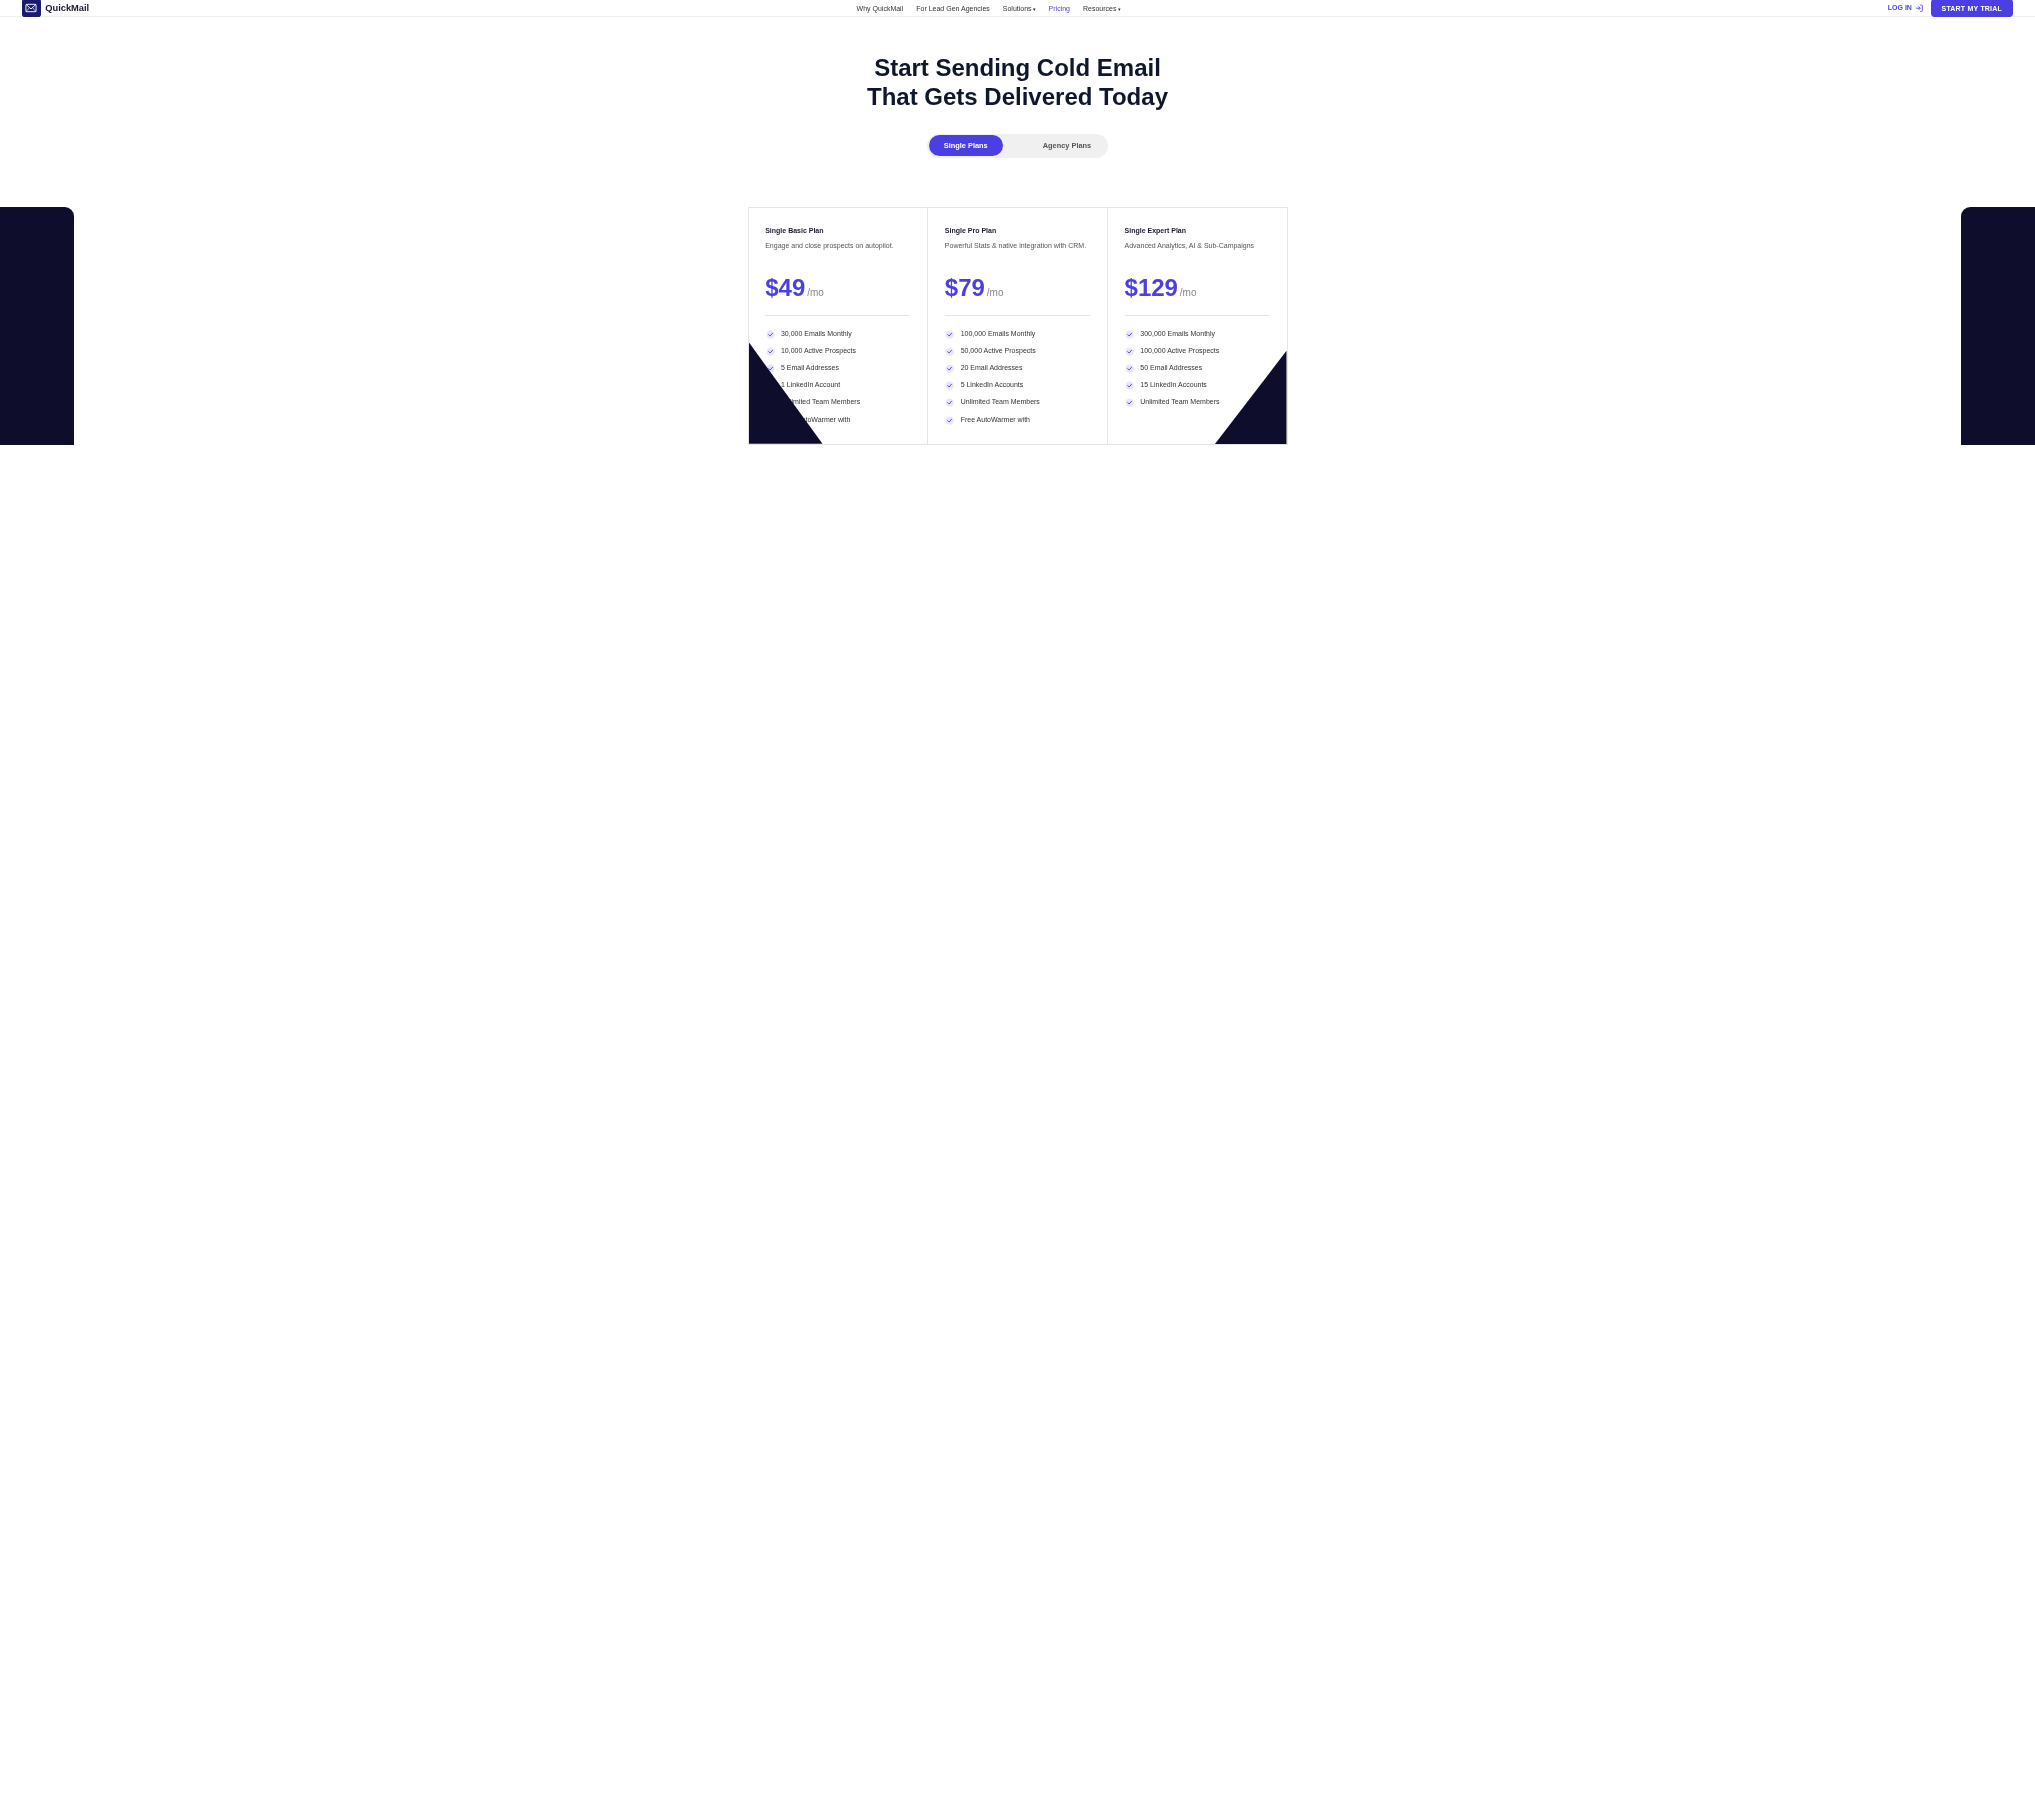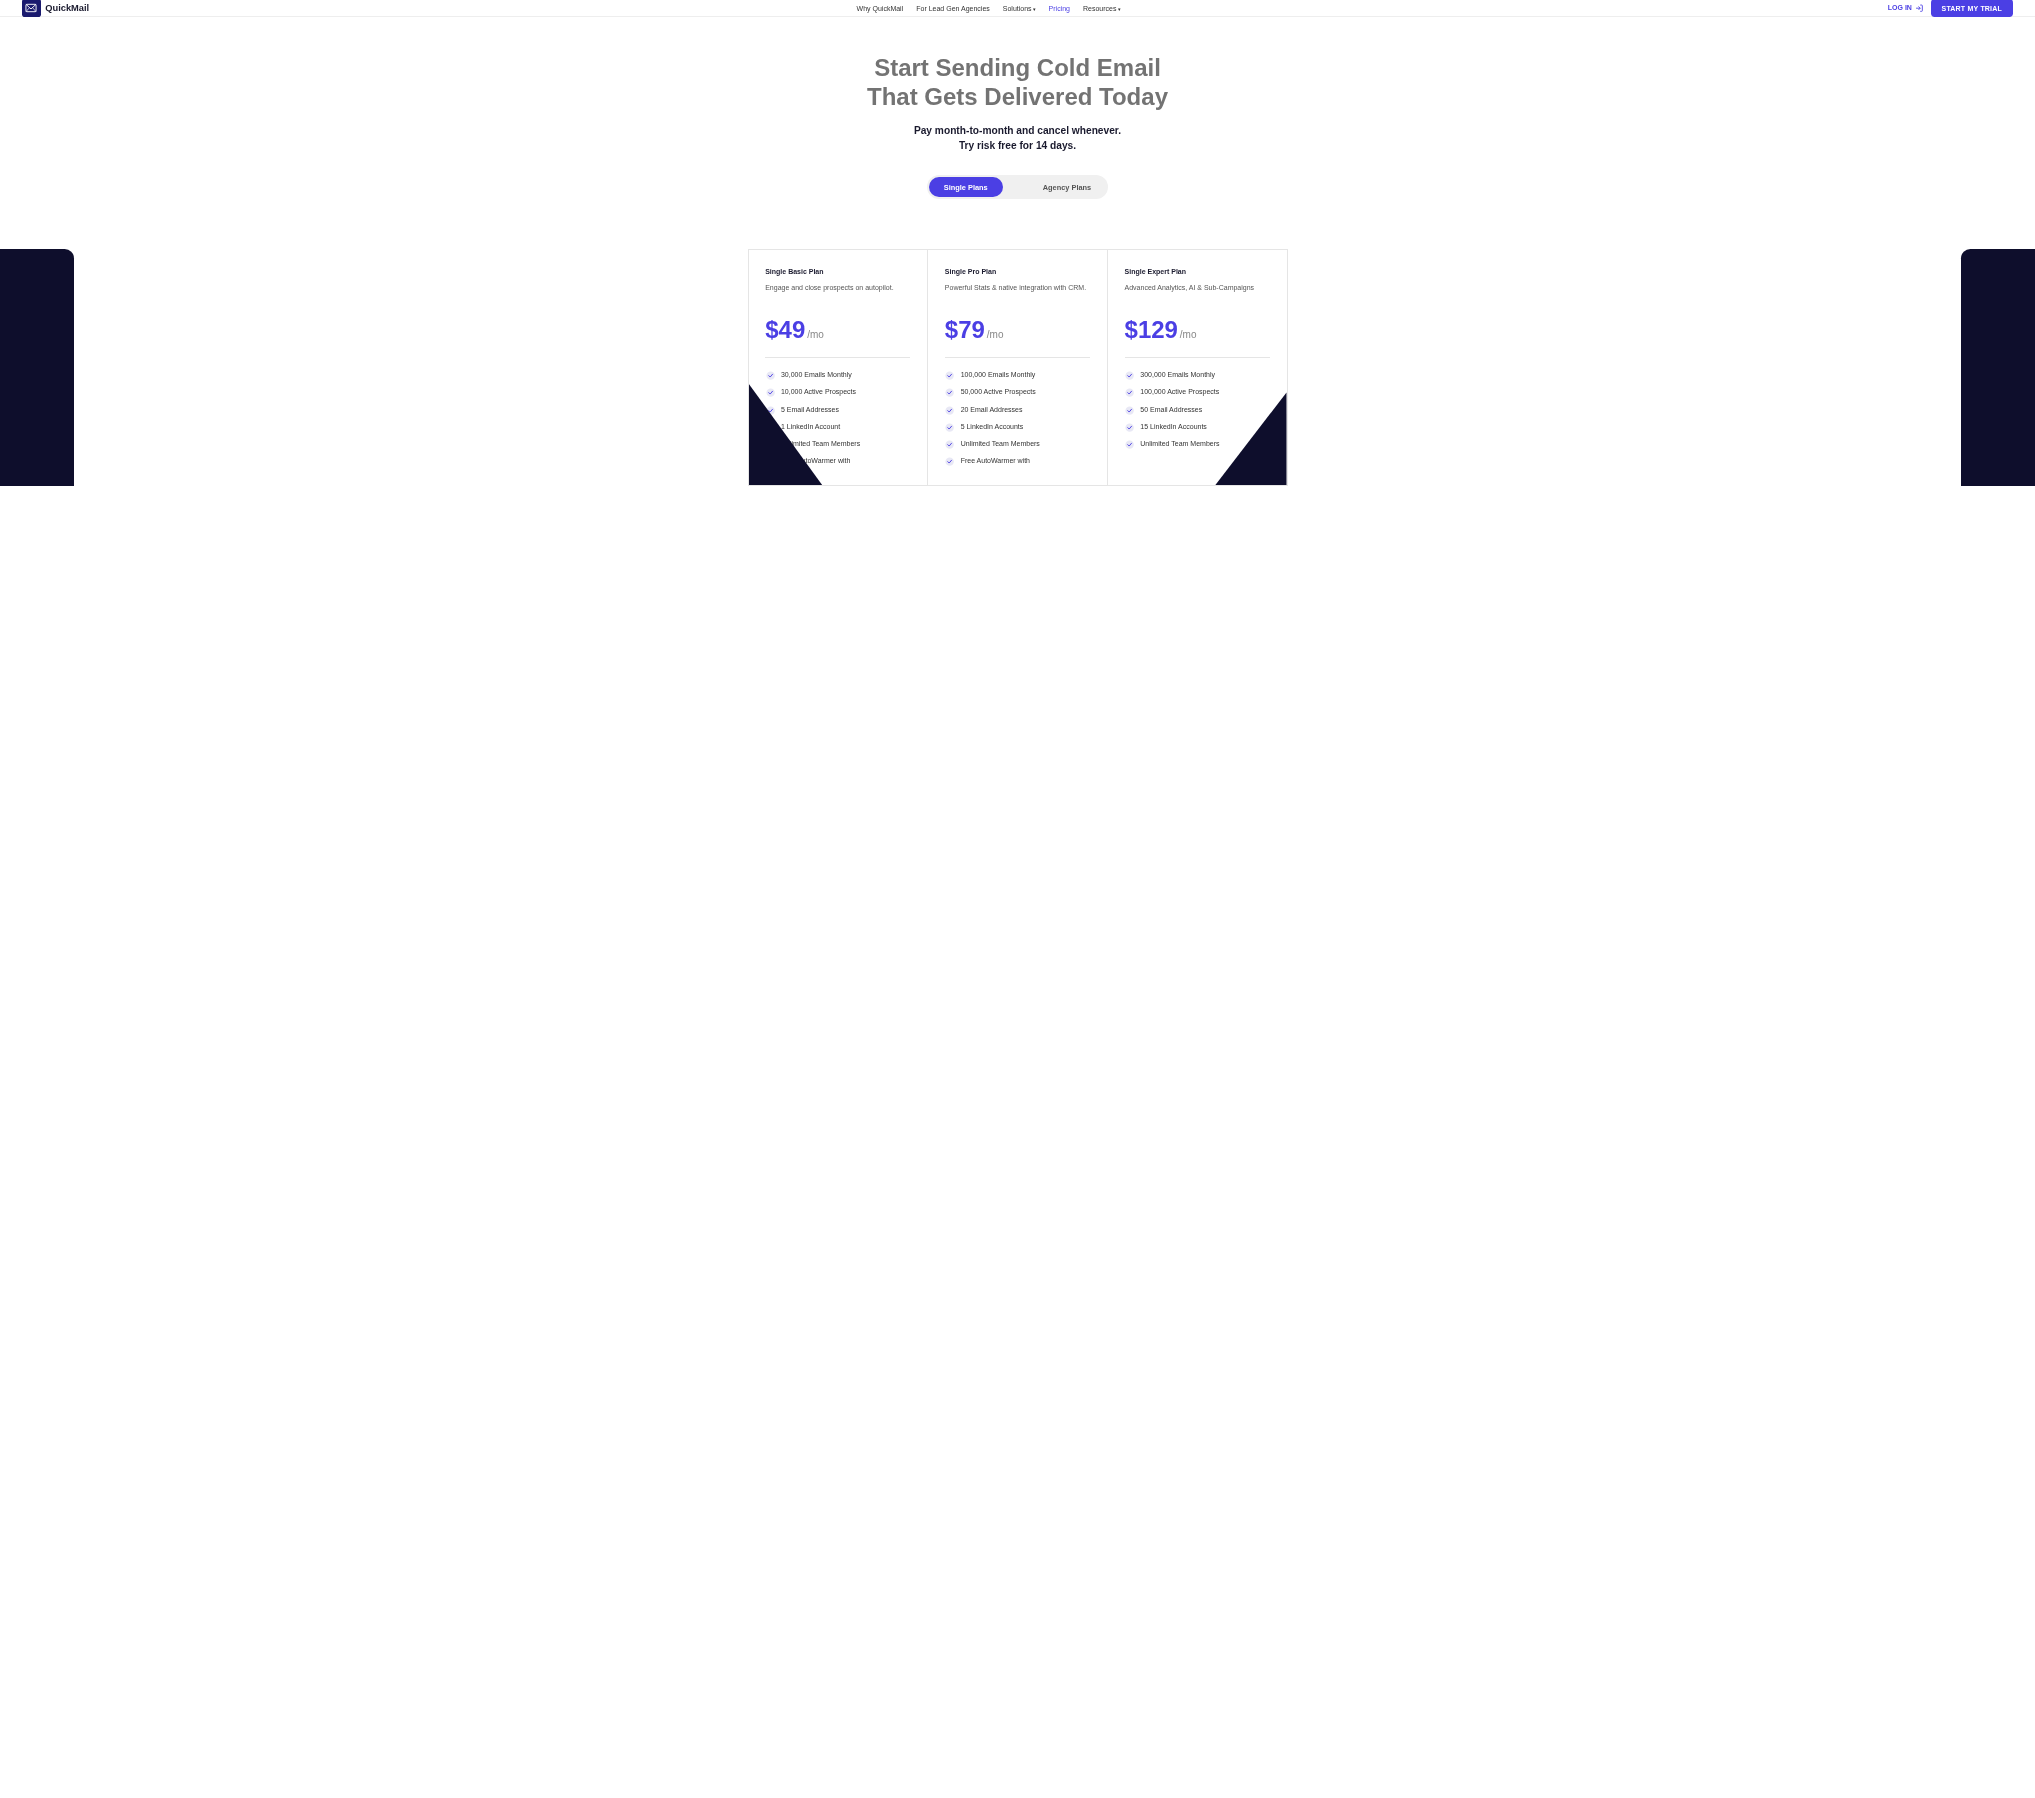--- a/index.html
+++ b/index.html
@@ -34,21 +34,21 @@
       background: #4B3FE4; color: #fff; border: none; cursor: pointer;
       padding: 5.6px 11px; border-radius: 3.7px; font-size: 7px; font-weight: 700;
       letter-spacing: 0.2px;
     }
 
     
     .hero {
       text-align: center; padding: 37px 11px 28px;
     }
     .hero h1 {
-      font-size: 24px; font-weight: 800; color: #737373; line-height: 1.2;
+      font-size: 24px; font-weight: 800; color: #0f172a; line-height: 1.2;
       max-width: 326px; margin: 0 auto 11px;
     }
     .hero p {
       font-size: 10.2px; font-weight: 600; color: #1a1a2e; line-height: 1.5;
     }
 
     
     .plan-toggle {
       display: flex; justify-content: center; margin: 22px auto 3px;
       background: #f0f0f0; border-radius: 23px; padding: 1.9px;
@@ -163,23 +163,20 @@
         <polyline points="10 17 15 12 10 7"></polyline>
         <line x1="15" y1="12" x2="3" y2="12"></line>
       </svg>
     </button>
     <button class="btn-trial">START MY TRIAL</button>
   </div>
 </nav>
 
 <section class="hero">
   <h1>Start Sending Cold Email That Gets Delivered Today</h1>
-  <p>
-    Pay month-to-month and cancel whenever.<br>Try risk free for 14 days.
-  </p>
 
   <div class="plan-toggle">
     <button class="toggle-btn active">Single Plans</button>
     <button class="toggle-btn inactive">Agency Plans</button>
   </div>
 </section>
 
 <section class="pricing-section">
   <div class="dark-bg-left"></div>
   <div class="dark-bg-right"></div>

